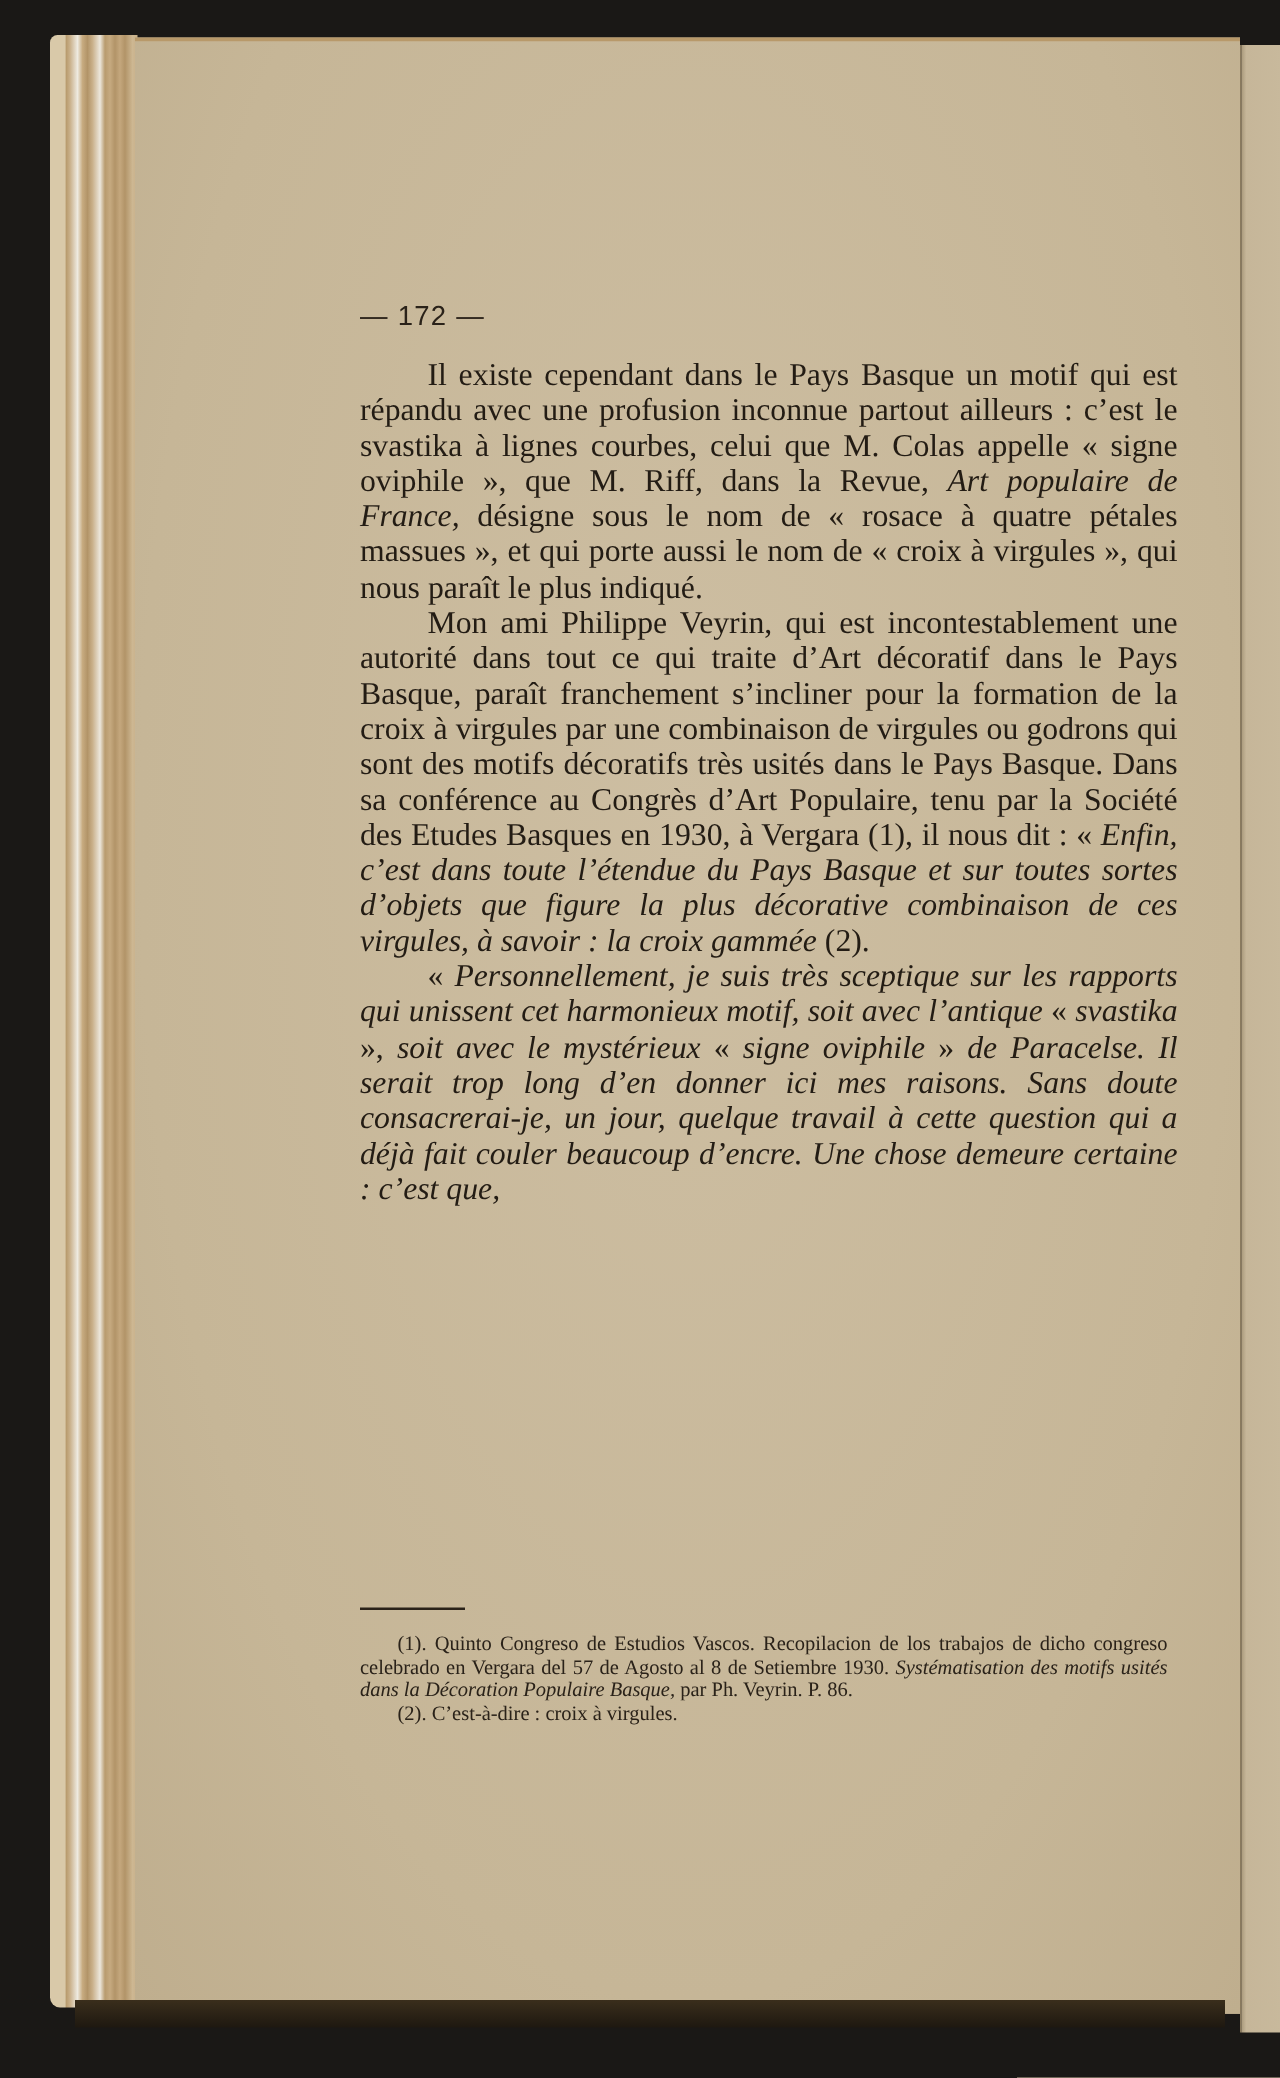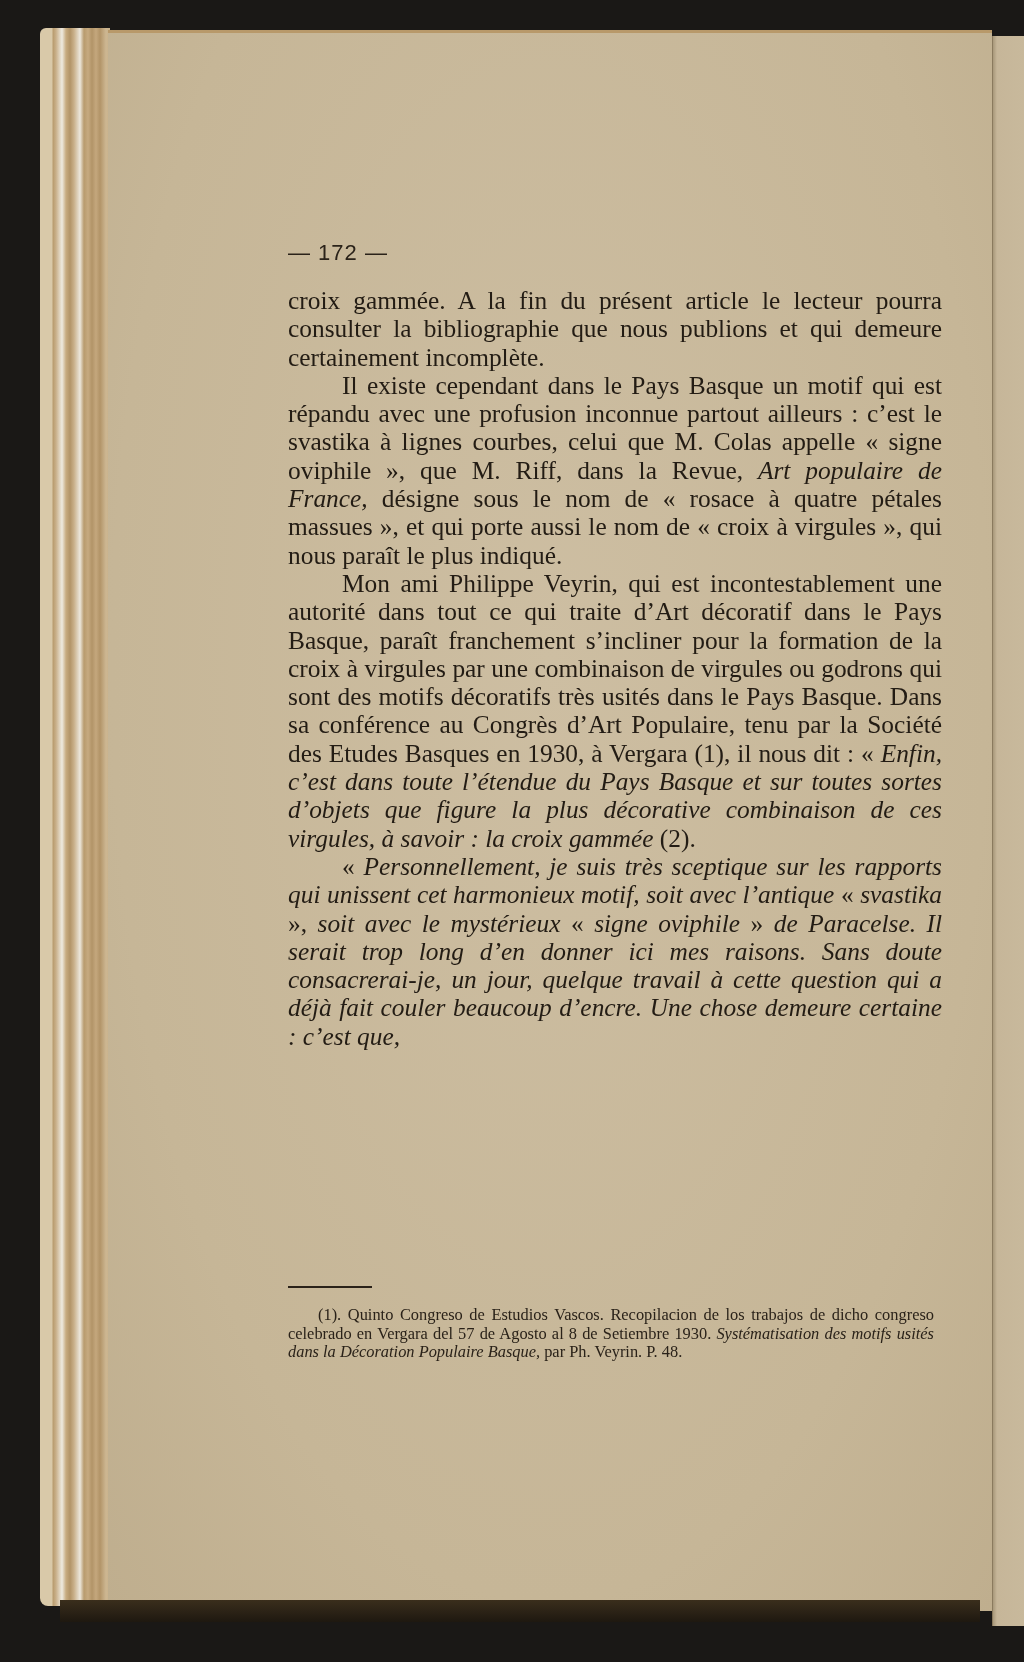--- a/index.html
+++ b/index.html
@@ -63,24 +63,24 @@
 
 <div class="book-edge-left"></div>
 <div class="next-page"></div>
 <div class="page"></div>
 <div class="page-shadow-bottom"></div>
 
 <div class="text-block">
   <div class="page-number">— 172 —</div>
 
   <div class="body-text" id="body-text">
-      <p><span>croix gammée. A la fin du présent article le lecteur pourra consulter la bibliographie que nous publions et qui demeure certainement incomplète.</span></p>
       <p class="indent"><span>Il existe cependant dans le Pays Basque un motif qui est répandu avec une profusion inconnue partout ailleurs : c’est le svastika à lignes courbes, celui que M. Colas appelle « signe oviphile », que M. Riff, dans la Revue, </span><span class="it">Art populaire de France,</span><span> désigne sous le nom de « rosace à quatre pétales massues », et qui porte aussi le nom de « croix à virgules », qui nous paraît le plus indiqué.</span></p>
       <p class="indent"><span>Mon ami Philippe Veyrin, qui est incontestablement une autorité dans tout ce qui traite d’Art décoratif dans le Pays Basque, paraît franchement s’incliner pour la formation de la croix à virgules par une combinaison de virgules ou godrons qui sont des motifs décoratifs très usités dans le Pays Basque. Dans sa conférence au Congrès d’Art Populaire, tenu par la Société des Etudes Basques en 1930, à Vergara (1), il nous dit : « </span><span class="it">Enfin, c’est dans toute l’étendue du Pays Basque et sur toutes sortes d’objets que figure la plus décorative combinaison de ces virgules, à savoir : la croix gammée</span><span> (2).</span></p>
       <p class="indent"><span>« </span><span class="it">Personnellement, je suis très sceptique sur les rapports qui unissent cet harmonieux motif, soit avec l’antique</span><span> « </span><span class="it">svastika</span><span> », </span><span class="it">soit avec le mystérieux</span><span> « </span><span class="it">signe oviphile</span><span> » </span><span class="it">de Paracelse. Il serait trop long d’en donner ici mes raisons. Sans doute consacrerai-je, un jour, quelque travail à cette question qui a déjà fait couler beaucoup d’encre. Une chose demeure certaine : c’est que,</span></p>
     </div>
 
   <div class="footnote-rule"></div>
 
   <div class="footnotes" id="footnotes">
-      <p class="indent"><span>(1). Quinto Congreso de Estudios Vascos. Recopilacion de los trabajos de dicho congreso celebrado en Vergara del 57 de Agosto al 8 de Setiembre 1930. </span><span class="it">Systématisation des motifs usités dans la Décoration Populaire Basque,</span><span> par Ph. Veyrin. P. 48.</span></p>
+      <p class="indent"><span>(1). Quinto Congreso de Estudios Vascos. Recopilacion de los trabajos de dicho congreso celebrado en Vergara del 57 de Agosto al 8 de Setiembre 1930. </span><span class="it">Systématisation des motifs usités dans la Décoration Populaire Basque,</span><span> par Ph. Veyrin. P. 86.</span></p>
+      <p class="indent"><span>(2). C’est-à-dire : croix à virgules.</span></p>
     </div>
 </div>
 
 </body></html>

